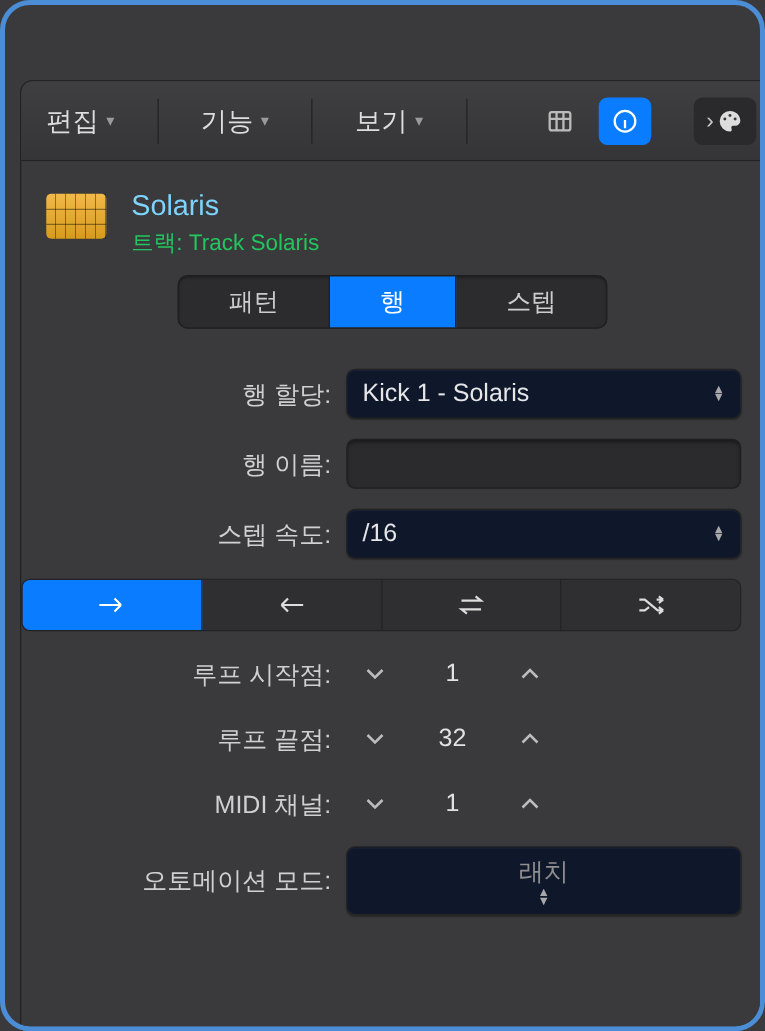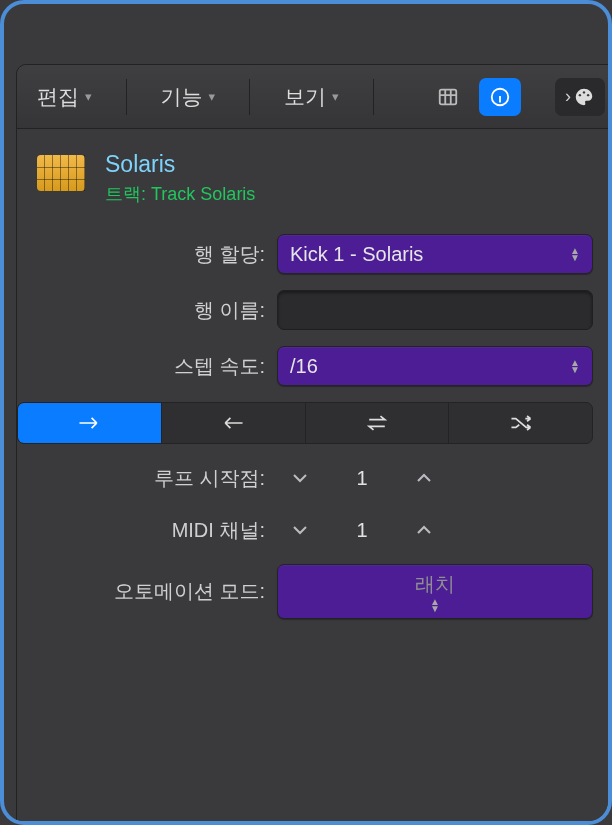--- a/index.html
+++ b/index.html
@@ -100,21 +100,21 @@
       margin-bottom: 16px;
     }
     .lbl {
       width: 260px; text-align: right;
       padding-right: 12px;
       color: #d0d0d2; font-size: 20px;
     }
     .ctrl { flex: 1; }
     .popup {
       display: flex; align-items: center; justify-content: space-between;
-      background: #4c1d95;
+      background: #0f172a;
       border: 1px solid #232325;
       border-radius: 7px;
       padding: 6px 12px;
       color: #e6e6e8; font-size: 20px;
       box-shadow: inset 0 1px 0 rgba(255,255,255,0.04), 0 1px 1px rgba(0,0,0,0.3);
       cursor: pointer;
       min-height: 40px;
     }
     .popup.dim { color: #8f8f91; flex-direction: column; }
     .updn {
@@ -215,20 +215,27 @@
         <div class="vlines"></div>
       </div>
     <div>
       <div class="title">Solaris</div>
       <div class="subtitle">
         <span>트랙: </span><span>Track Solaris</span>
       </div>
     </div>
   </div>
 
+  <div class="seg-wrap">
+    <div class="segmented">
+      <div class="seg-item">패턴</div>
+      <div class="seg-item sel">행</div>
+      <div class="seg-item">스텝</div>
+    </div>
+  </div>
 
   <div class="form">
 
     <div class="row">
       <div class="lbl">행 할당:</div>
       <div class="ctrl">
         <div class="popup">
           <span>Kick 1 - Solaris</span>
           <span class="updn">
               <span>▲</span>
@@ -297,20 +304,38 @@
           <div class="step-val">1</div>
           <div class="step-btn">
             <svg width="16" height="10">
                 <path d="M2 8l6-6 6 6" stroke="#bcbcc0" stroke-width="2" fill="none"></path>
               </svg>
           </div>
         </div>
       </div>
     </div>
 
+    <div class="row">
+      <div class="lbl">루프 끝점:</div>
+      <div class="ctrl">
+        <div class="stepper">
+          <div class="step-btn">
+            <svg width="16" height="10">
+                <path d="M2 2l6 6 6-6" stroke="#bcbcc0" stroke-width="2" fill="none"></path>
+              </svg>
+          </div>
+          <div class="step-val">32</div>
+          <div class="step-btn">
+            <svg width="16" height="10">
+                <path d="M2 8l6-6 6 6" stroke="#bcbcc0" stroke-width="2" fill="none"></path>
+              </svg>
+          </div>
+        </div>
+      </div>
+    </div>
 
     <div class="row">
       <div class="lbl">MIDI 채널:</div>
       <div class="ctrl">
         <div class="stepper">
           <div class="step-btn">
             <svg width="16" height="10">
                 <path d="M2 2l6 6 6-6" stroke="#bcbcc0" stroke-width="2" fill="none"></path>
               </svg>
           </div>

